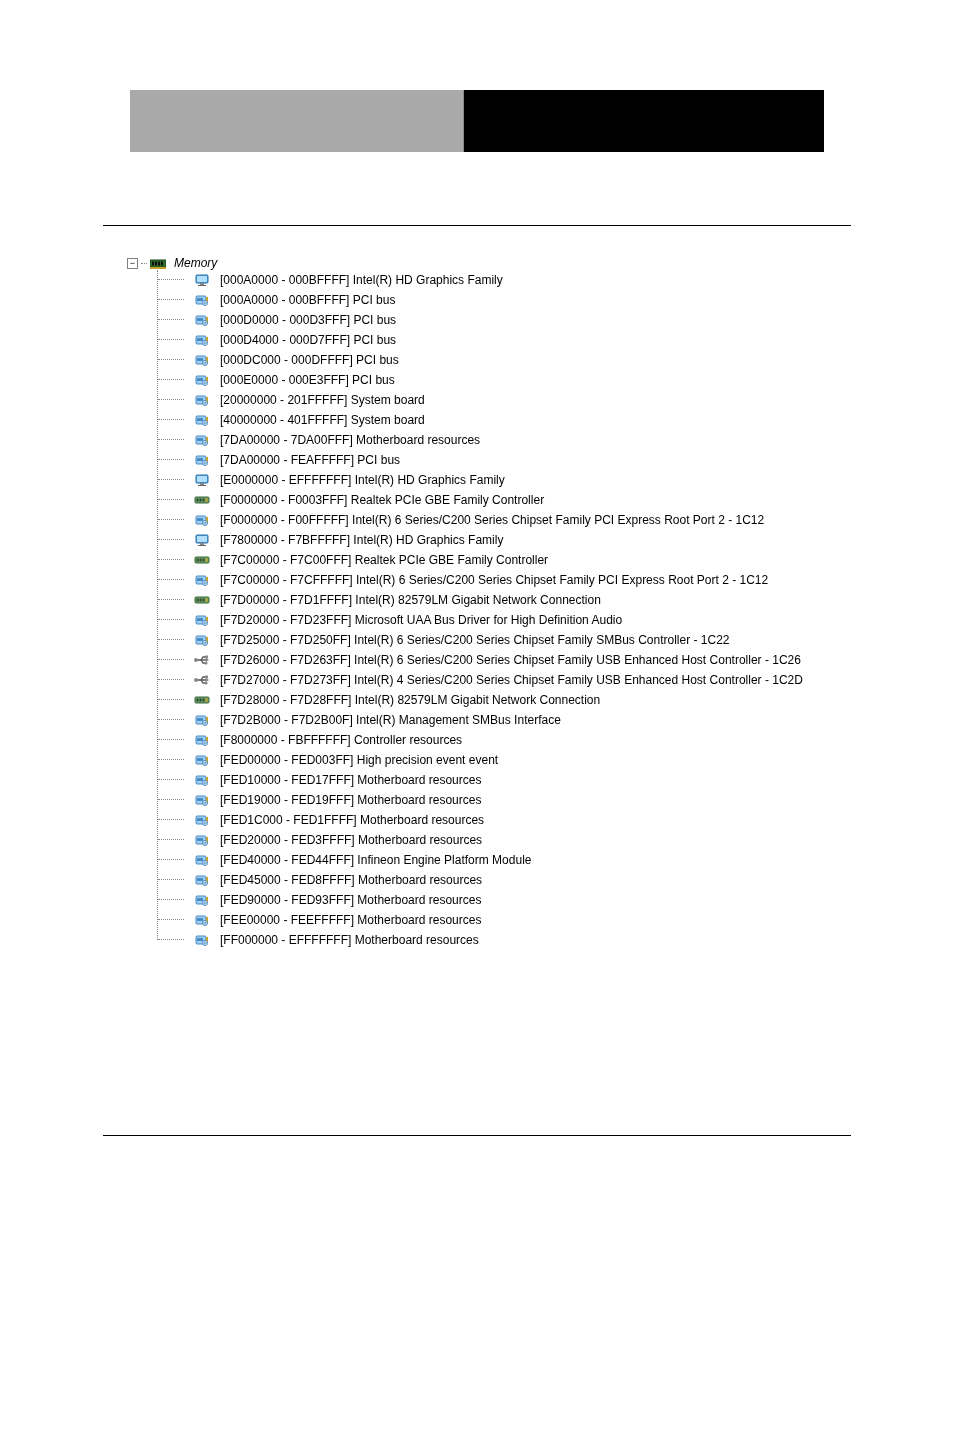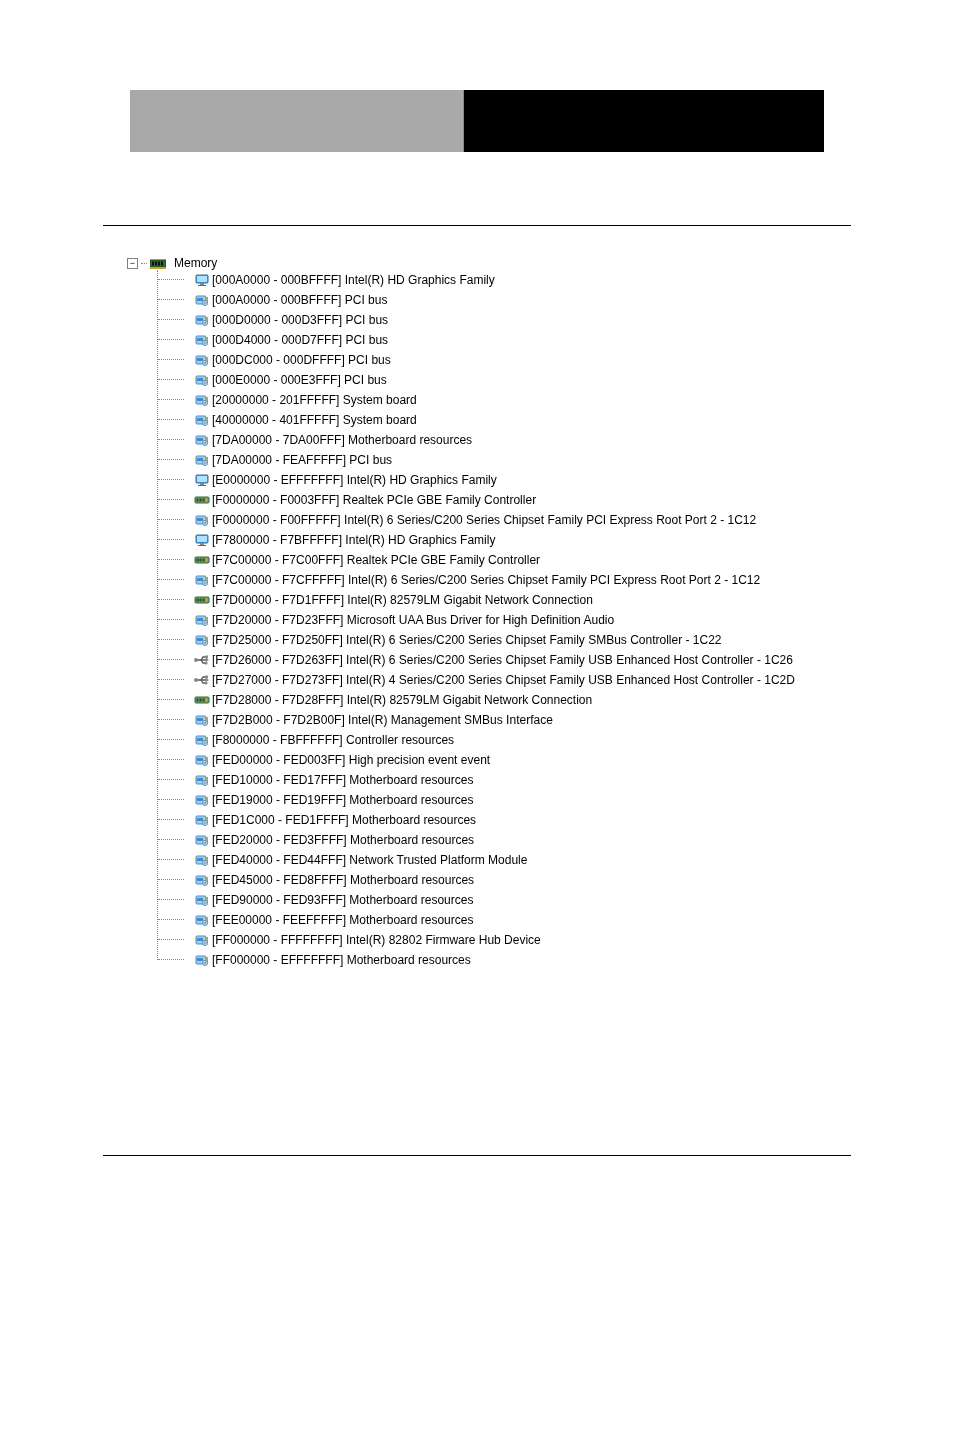--- a/index.html
+++ b/index.html
@@ -53,20 +53,21 @@
       border-top: 1px dotted #888;
     }
     .memory-icon {
       width: 16px;
       height: 11px;
       display: inline-block;
       margin-right: 3px;
     }
     .root-label {
       margin-left: 2px;
+      font-style: italic;
     }
     .children {
       margin-left: 6px;
       border-left: 1px dotted #888;
       padding-left: 0;
     }
     .tree-item {
       display: flex;
       align-items: center;
       height: 20px;
@@ -84,21 +85,21 @@
     }
     .tree-item .item-icon {
       width: 16px;
       height: 16px;
       flex-shrink: 0;
       display: flex;
       align-items: center;
       justify-content: center;
     }
     .tree-item .item-label {
-      margin-left: 2px;
+      margin-left: 10px;
       white-space: nowrap;
     }
     .children.last-child-fix .tree-item:last-child::after {
       content: "";
       position: absolute;
       left: -1px;
       top: 11px;
       bottom: -1px;
       width: 2px;
       background: #fff;
@@ -547,21 +548,21 @@
         <span class="hspacer"></span>
         <span class="item-icon">
           <svg width="16" height="16" viewBox="0 0 16 16">
             <rect x="2" y="4" width="10" height="8" rx="1" fill="#9ecff5" stroke="#4a8ac2"></rect>
             <rect x="3" y="6" width="6" height="3" fill="#4a8ac2"></rect>
             <rect x="12" y="5" width="2" height="6" fill="#c9a227"></rect>
             <circle cx="11" cy="11" r="2.5" fill="#fff" stroke="#4a8ac2"></circle>
             <path d="M11 9.3v3.4M9.3 11h3.4" stroke="#4a8ac2" stroke-width="0.9"></path>
           </svg>
         </span>
-        <span class="item-label">[FED40000 - FED44FFF]  Network Trusted Platform Module</span>
+        <span class="item-label">[FED40000 - FED44FFF]  Infineon Engine Platform Module</span>
       </div>
       <div class="tree-item">
         <span class="connector"></span>
         <span class="hspacer"></span>
         <span class="item-icon">
           <svg width="16" height="16" viewBox="0 0 16 16">
             <rect x="2" y="4" width="10" height="8" rx="1" fill="#9ecff5" stroke="#4a8ac2"></rect>
             <rect x="3" y="6" width="6" height="3" fill="#4a8ac2"></rect>
             <rect x="12" y="5" width="2" height="6" fill="#c9a227"></rect>
             <circle cx="11" cy="11" r="2.5" fill="#fff" stroke="#4a8ac2"></circle>
@@ -590,34 +591,20 @@
         <span class="item-icon">
           <svg width="16" height="16" viewBox="0 0 16 16">
             <rect x="2" y="4" width="10" height="8" rx="1" fill="#9ecff5" stroke="#4a8ac2"></rect>
             <rect x="3" y="6" width="6" height="3" fill="#4a8ac2"></rect>
             <rect x="12" y="5" width="2" height="6" fill="#c9a227"></rect>
             <circle cx="11" cy="11" r="2.5" fill="#fff" stroke="#4a8ac2"></circle>
             <path d="M11 9.3v3.4M9.3 11h3.4" stroke="#4a8ac2" stroke-width="0.9"></path>
           </svg>
         </span>
         <span class="item-label">[FEE00000 - FEEFFFFF]  Motherboard resources</span>
-      </div>
-      <div class="tree-item">
-        <span class="connector"></span>
-        <span class="hspacer"></span>
-        <span class="item-icon">
-          <svg width="16" height="16" viewBox="0 0 16 16">
-            <rect x="2" y="4" width="10" height="8" rx="1" fill="#9ecff5" stroke="#4a8ac2"></rect>
-            <rect x="3" y="6" width="6" height="3" fill="#4a8ac2"></rect>
-            <rect x="12" y="5" width="2" height="6" fill="#c9a227"></rect>
-            <circle cx="11" cy="11" r="2.5" fill="#fff" stroke="#4a8ac2"></circle>
-            <path d="M11 9.3v3.4M9.3 11h3.4" stroke="#4a8ac2" stroke-width="0.9"></path>
-          </svg>
-        </span>
-        <span class="item-label">[FF000000 - FFFFFFFF]  Intel(R) 82802 Firmware Hub Device</span>
       </div>
       <div class="tree-item">
         <span class="connector"></span>
         <span class="hspacer"></span>
         <span class="item-icon">
           <svg width="16" height="16" viewBox="0 0 16 16">
             <rect x="2" y="4" width="10" height="8" rx="1" fill="#9ecff5" stroke="#4a8ac2"></rect>
             <rect x="3" y="6" width="6" height="3" fill="#4a8ac2"></rect>
             <rect x="12" y="5" width="2" height="6" fill="#c9a227"></rect>
             <circle cx="11" cy="11" r="2.5" fill="#fff" stroke="#4a8ac2"></circle>

